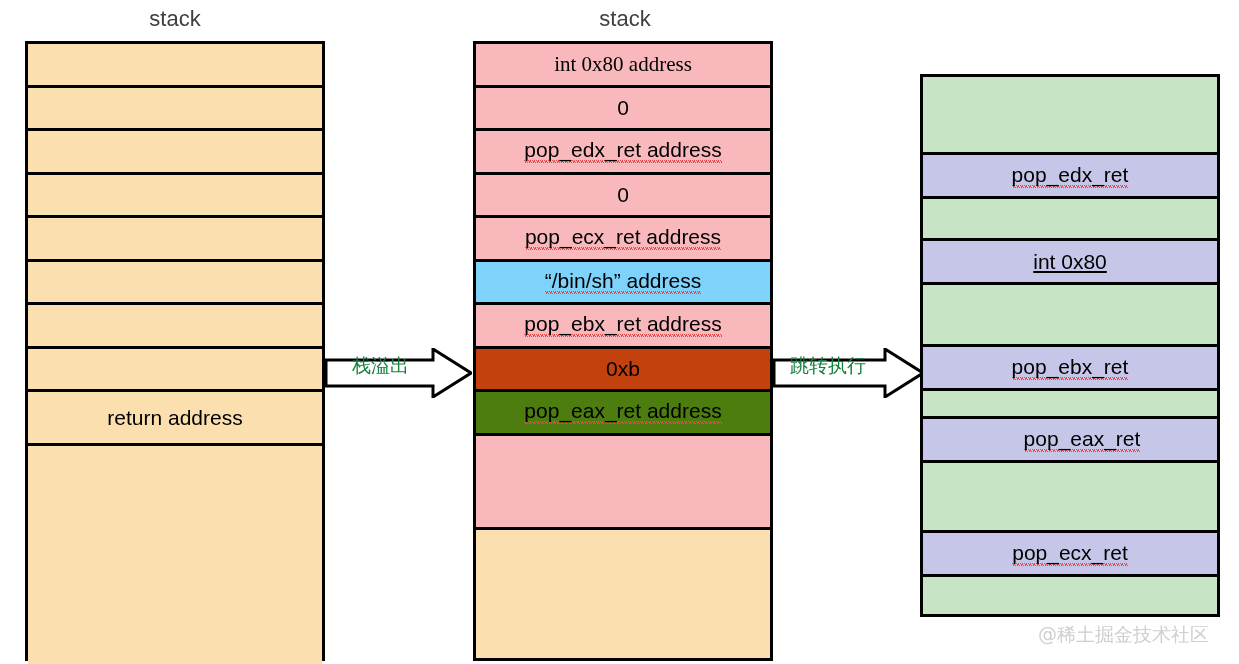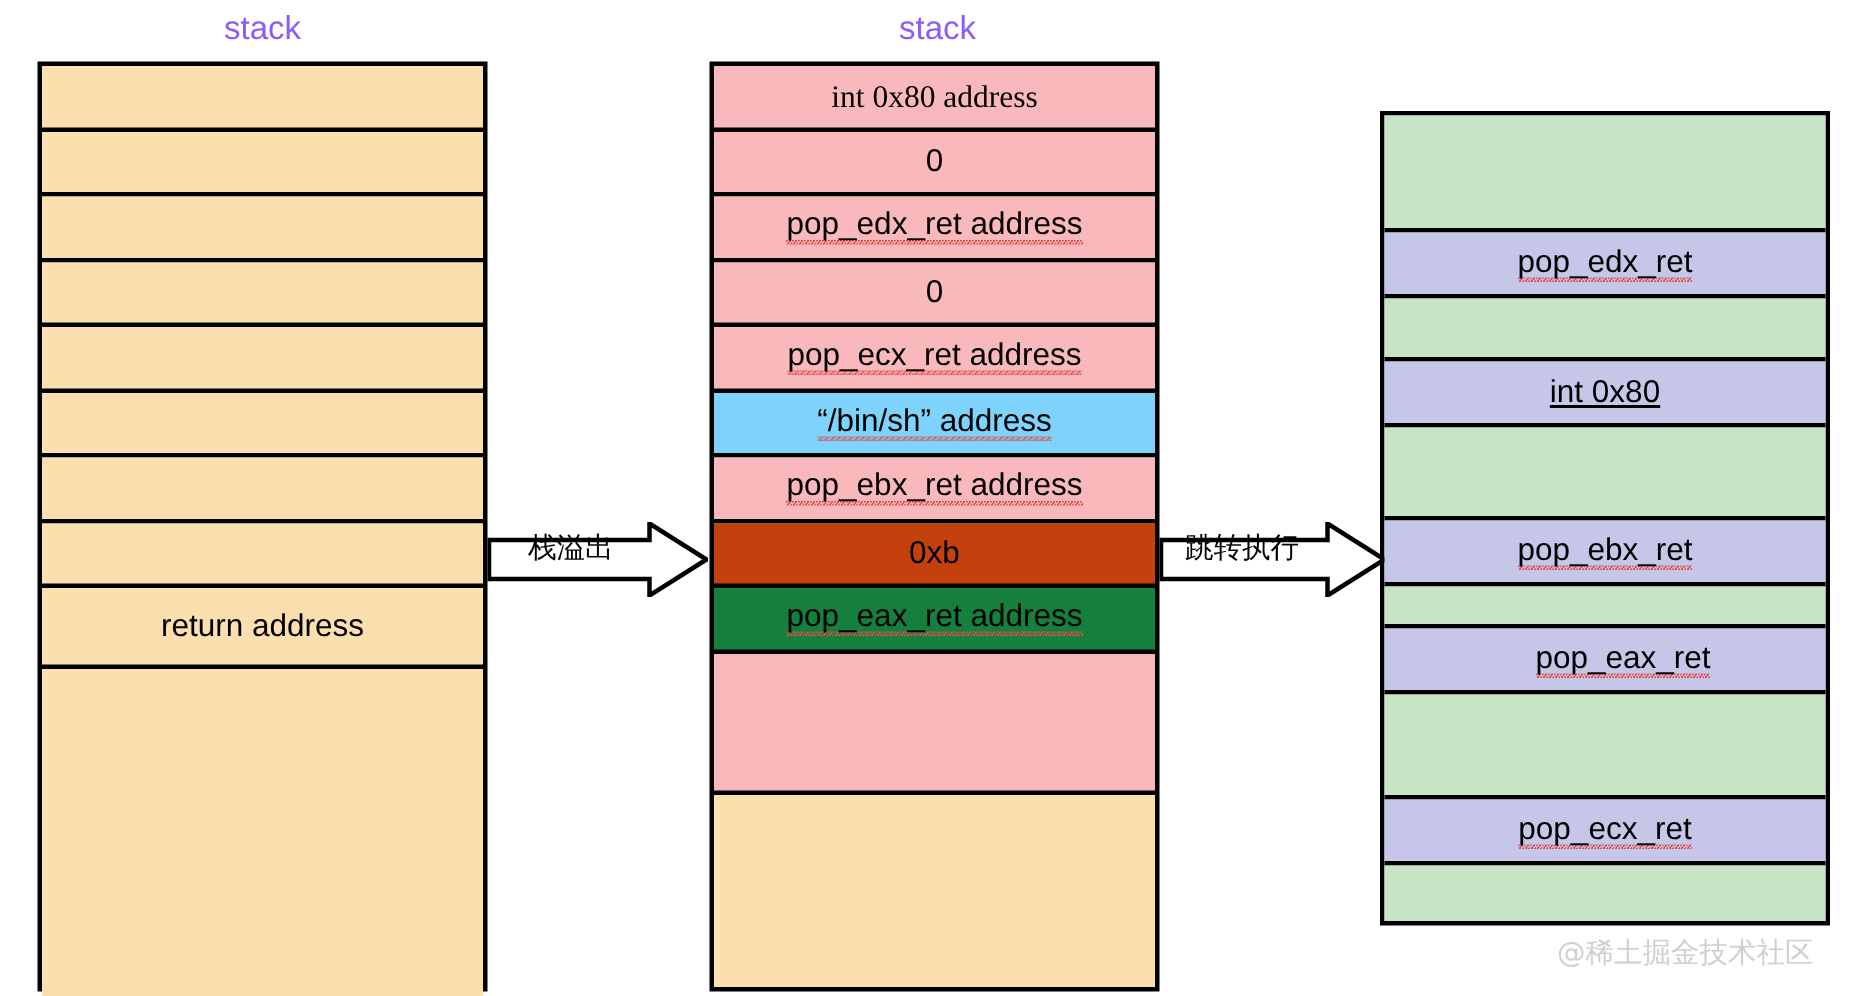--- a/index.html
+++ b/index.html
@@ -4,21 +4,21 @@
 <style>
   html,body{margin:0;padding:0;}
   body{
     width:1239px;height:664px;background:#ffffff;
     font-family:"Liberation Sans","DejaVu Sans",sans-serif;
     overflow:hidden;position:relative;
   }
   .canvas{position:absolute;left:0;top:0;width:1239px;height:664px;}
 
   .col-title{
-    position:absolute;text-align:center;font-size:22px;color:#8b5cf6;
+    position:absolute;text-align:center;font-size:22px;color:#404040;
     line-height:28px;white-space:nowrap;
   }
 
   .stack-box{position:absolute;box-sizing:border-box;border:3px solid #000;}
 
   .cell{
     box-sizing:border-box;
     border-bottom:3px solid #000;
     display:flex;align-items:center;justify-content:center;
     font-size:21px;color:#000;line-height:1;
@@ -31,21 +31,21 @@
     background-repeat:repeat-x;
     background-size:4px 3px;
     background-position:left bottom;
     padding-bottom:3px;
   }
 
   
   .arrow{position:absolute;}
   .arrow svg{display:block;}
   .arrow-label{
-    position:absolute;font-size:19px;color:#000000;white-space:nowrap;
+    position:absolute;font-size:19px;color:#15803d;white-space:nowrap;
     line-height:22px;
   }
 
   .watermark{
     position:absolute;font-size:19px;color:#cfcfcf;white-space:nowrap;
     font-family:"DejaVu Sans",sans-serif;
   }
 </style>
 </head>
 <body>
@@ -94,21 +94,21 @@
       </div>
       <div class="cell" style="height: 43.5px; background: #7dd3fc;">
         <span class="sp">“/bin/sh” address</span>
       </div>
       <div class="cell" style="height: 43.5px; background: rgb(249, 185, 188);">
         <span class="sp">pop_ebx_ret address</span>
       </div>
       <div class="cell" style="height: 43.5px; background: #c2410c;">
         <span>0xb</span>
       </div>
-      <div class="cell" style="height: 43.5px; background: #15803d;">
+      <div class="cell" style="height: 43.5px; background: #4d7c0f;">
         <span class="sp">pop_eax_ret address</span>
       </div>
       <div class="cell" style="height: 94px; background: rgb(249, 185, 188);"></div>
       <div class="cell" style="height: 128.5px; background: rgb(252, 223, 175);"></div>
     </div>
 
   <div class="arrow" style="left:773px;top:348px;">
     <svg width="151" height="50" viewBox="0 0 151 50">
       <path d="M1,12 L112,12 L112,1 L150,25 L112,49 L112,38 L1,38 Z" fill="#ffffff" stroke="#000000" stroke-width="3" stroke-linejoin="miter"></path>
     </svg>

